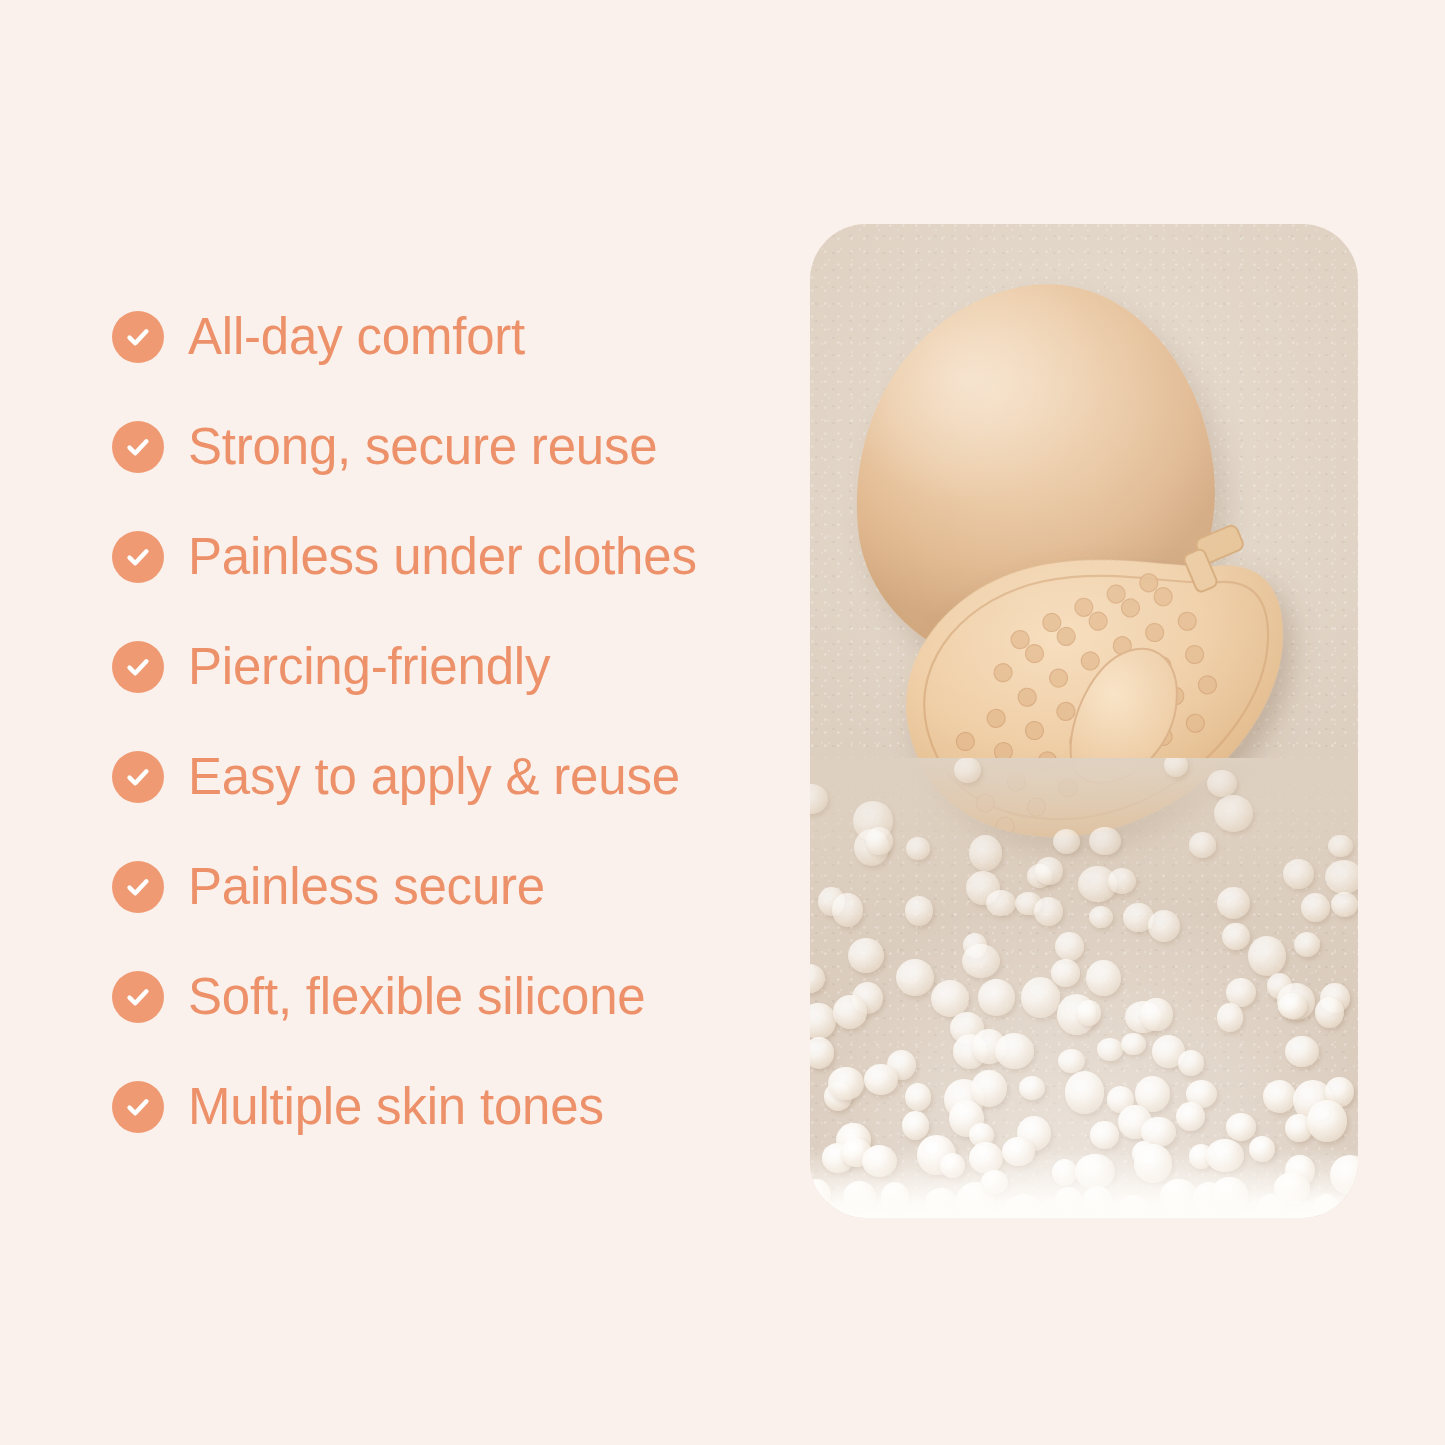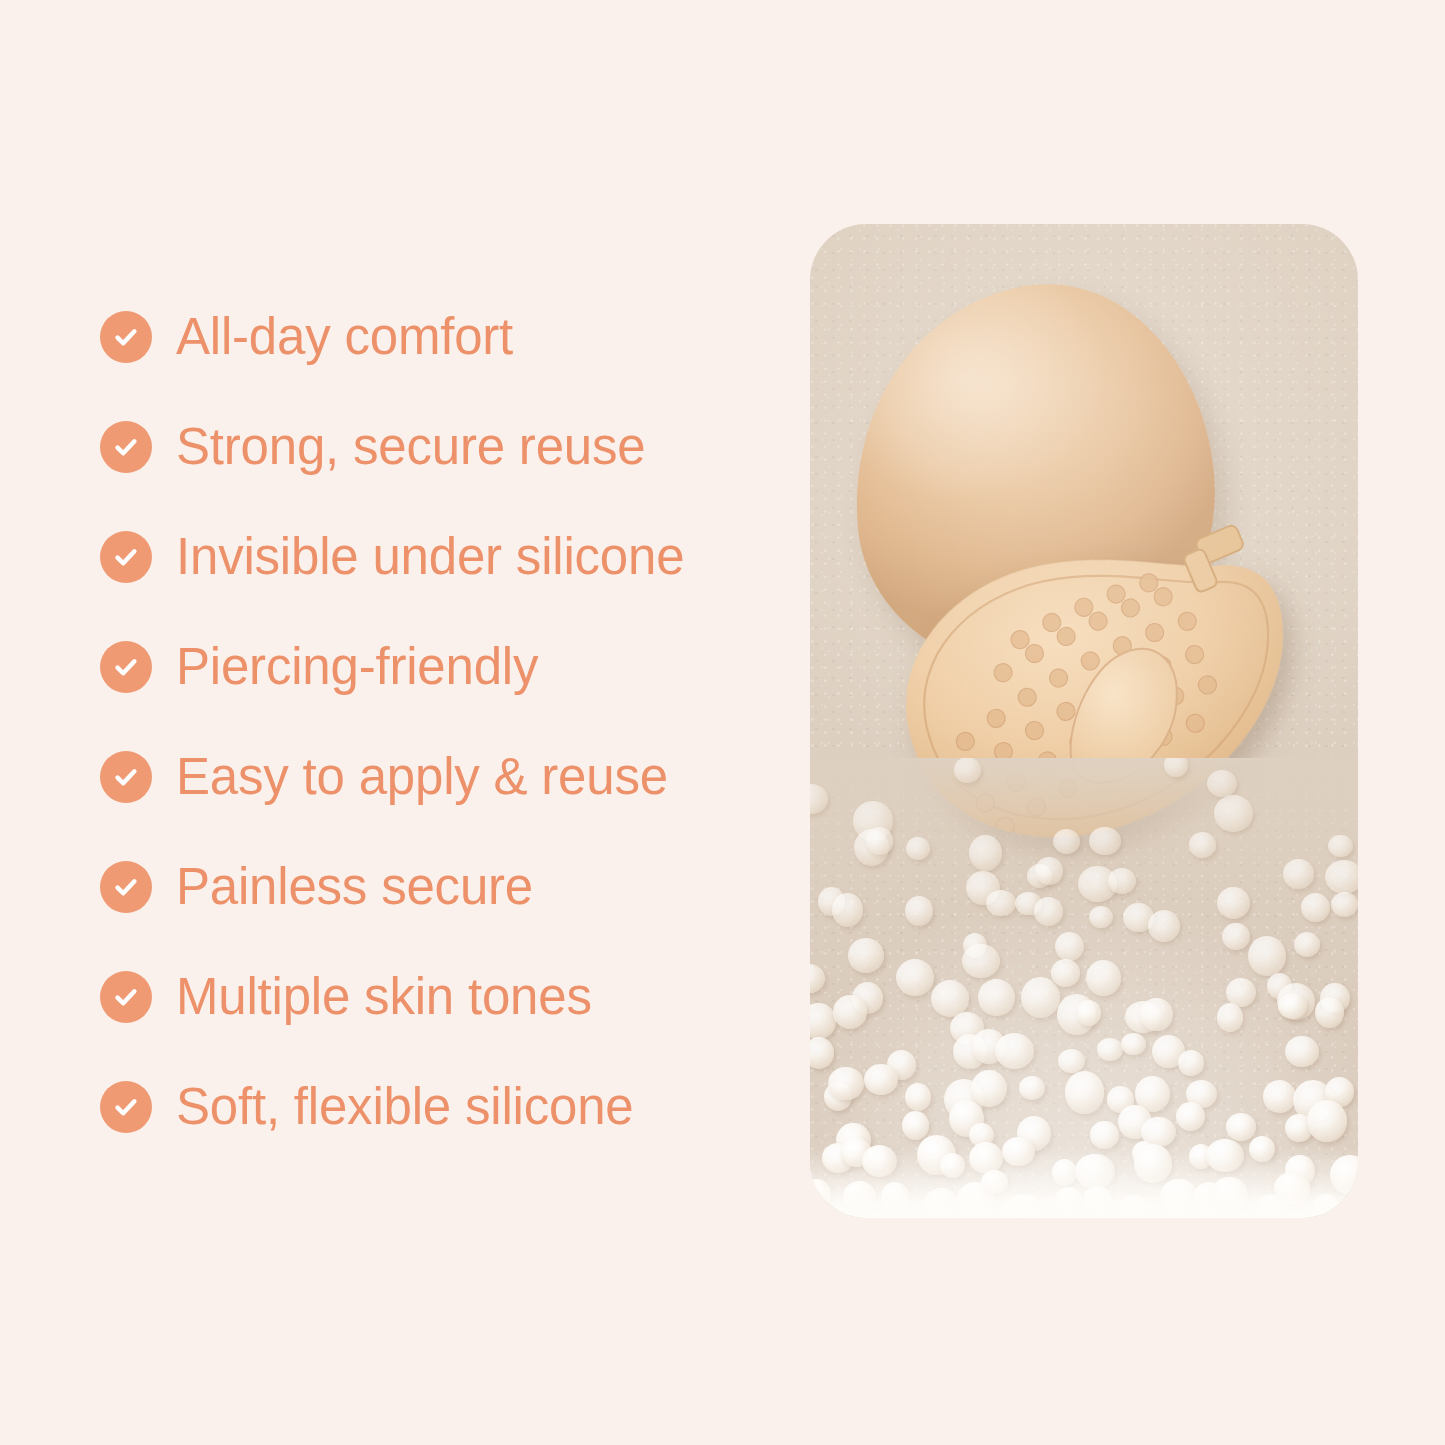--- a/index.html
+++ b/index.html
@@ -11,21 +11,21 @@
     height: 1445px;
     background: #fbf1ec;
     font-family: "Liberation Sans", sans-serif;
     overflow: hidden;
     position: relative;
   }
 
   
   .benefits-list {
     position: absolute;
-    left: 100px;
+    left: 112px;
     top: 311px;
     width: 660px;
     display: flex;
     flex-direction: column;
     gap: 58px;
   }
   .benefit-row {
     display: flex;
     align-items: center;
     gap: 24px;
@@ -183,21 +183,21 @@
     </span>
     <span class="benefit-label">Strong, secure reuse</span>
   </div>
 
   <div class="benefit-row">
     <span class="check-badge">
       <svg width="30" height="30" viewBox="0 0 30 30" aria-hidden="true">
         <path d="M6.5 15.6 L12.2 21.3 L23.4 9.3" fill="none" stroke="#FFFFFF" stroke-width="4.4" stroke-linecap="round" stroke-linejoin="round"></path>
       </svg>
     </span>
-    <span class="benefit-label">Invisible under silicone</span>
+    <span class="benefit-label">Painless under clothes</span>
   </div>
 
   <div class="benefit-row">
     <span class="check-badge">
       <svg width="30" height="30" viewBox="0 0 30 30" aria-hidden="true">
         <path d="M6.5 15.6 L12.2 21.3 L23.4 9.3" fill="none" stroke="#FFFFFF" stroke-width="4.4" stroke-linecap="round" stroke-linejoin="round"></path>
       </svg>
     </span>
     <span class="benefit-label">Piercing-friendly</span>
   </div>
@@ -219,30 +219,30 @@
     </span>
     <span class="benefit-label">Painless secure</span>
   </div>
 
   <div class="benefit-row">
     <span class="check-badge">
       <svg width="30" height="30" viewBox="0 0 30 30" aria-hidden="true">
         <path d="M6.5 15.6 L12.2 21.3 L23.4 9.3" fill="none" stroke="#FFFFFF" stroke-width="4.4" stroke-linecap="round" stroke-linejoin="round"></path>
       </svg>
     </span>
+    <span class="benefit-label">Soft, flexible silicone</span>
+  </div>
+
+  <div class="benefit-row">
+    <span class="check-badge">
+      <svg width="30" height="30" viewBox="0 0 30 30" aria-hidden="true">
+        <path d="M6.5 15.6 L12.2 21.3 L23.4 9.3" fill="none" stroke="#FFFFFF" stroke-width="4.4" stroke-linecap="round" stroke-linejoin="round"></path>
+      </svg>
+    </span>
     <span class="benefit-label">Multiple skin tones</span>
-  </div>
-
-  <div class="benefit-row">
-    <span class="check-badge">
-      <svg width="30" height="30" viewBox="0 0 30 30" aria-hidden="true">
-        <path d="M6.5 15.6 L12.2 21.3 L23.4 9.3" fill="none" stroke="#FFFFFF" stroke-width="4.4" stroke-linecap="round" stroke-linejoin="round"></path>
-      </svg>
-    </span>
-    <span class="benefit-label">Soft, flexible silicone</span>
   </div>
 
 </div>
 
 <div class="product-card">
   <div class="card-grain"></div>
 
   <div class="pad-smooth"></div>
 
   <div class="pad-textured">

